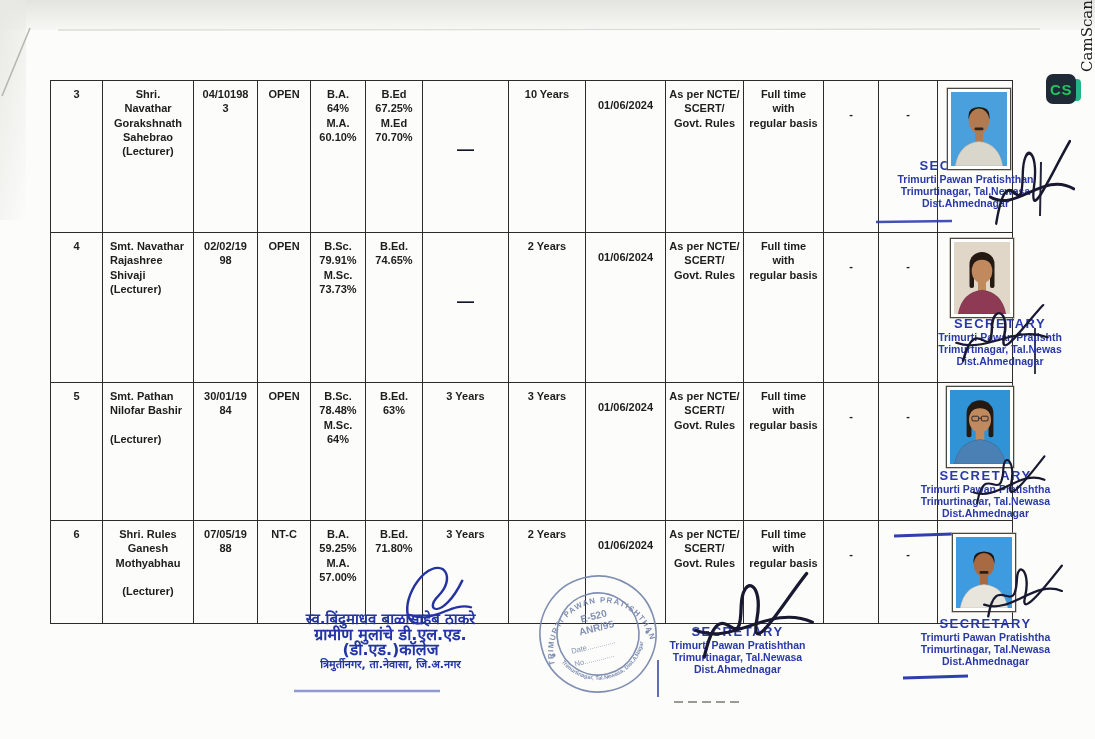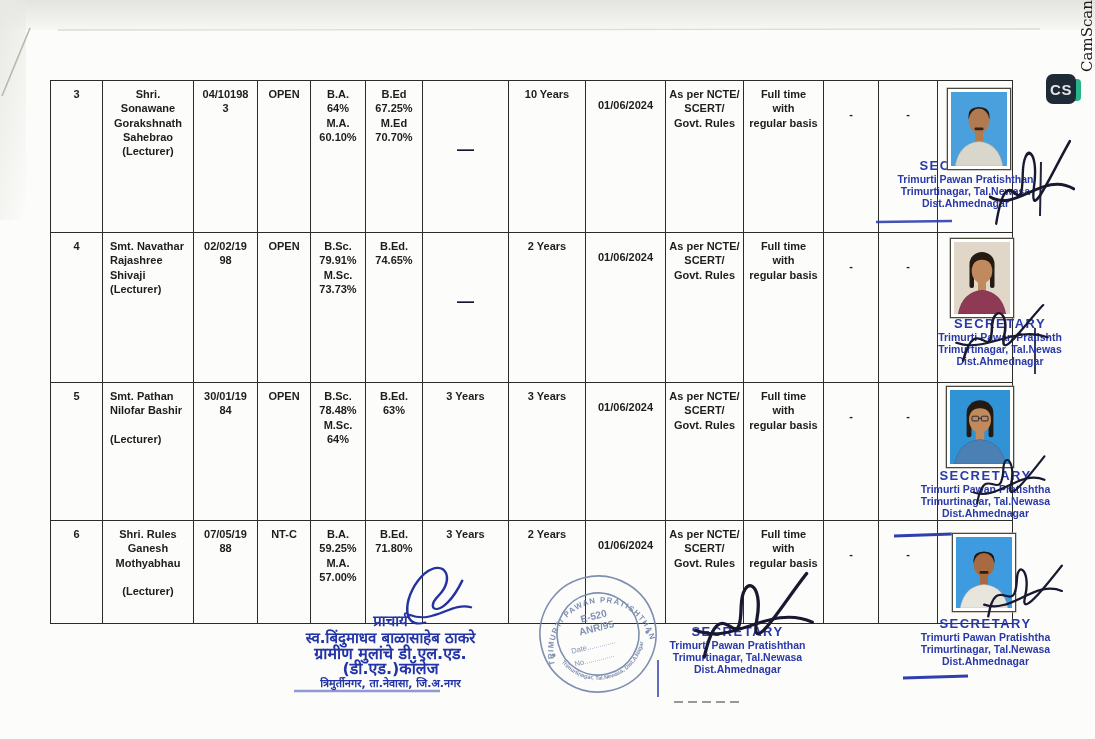--- a/index.html
+++ b/index.html
@@ -51,21 +51,21 @@
   .sig{position:absolute;z-index:5;}
 
   
   .wm-text{position:absolute;left:1078px;top:72px;width:160px;
     transform:rotate(-90deg);transform-origin:0 0;
     font-family:"DejaVu Serif",serif;font-size:15px;color:#1c1c1c;z-index:6;}
   .wm-logo{position:absolute;left:1046px;top:74px;width:30px;height:30px;z-index:6;}
   .wm-logo .accent{position:absolute;right:-5px;bottom:3px;width:12px;height:22px;
     border-radius:4px;background:#25b488;}
   .wm-logo .box{position:absolute;inset:0;border-radius:7px;background:#1e2a36;
-    color:#e5e5e5;font-weight:bold;font-size:15px;display:flex;
+    color:#22c55e;font-weight:bold;font-size:15px;display:flex;
     align-items:center;justify-content:center;letter-spacing:.5px;}
 
   .artifacts{position:absolute;inset:0;z-index:2;pointer-events:none;}
 </style>
 </head>
 <body>
 
 <div class="paper"></div>
 <div class="top-shade"></div>
 <div class="left-shade"></div>
@@ -97,21 +97,21 @@
       <col style="width: 78px;">
       <col style="width: 80px;">
       <col style="width: 55px;">
       <col style="width: 59px;">
       <col style="width: 75px;">
     </colgroup>
   <tbody>
       <tr style="height: 152px;">
         <td>3</td>
         <td>Shri.
-Sonawane
+Navathar
 Gorakshnath
 Sahebrao
 (Lecturer)</td>
         <td>04/10198
 3</td>
         <td>OPEN</td>
         <td>B.A.
 64%
 M.A.
 60.10%</td>
@@ -335,21 +335,20 @@
   </text>
   <circle cx="-48" cy="10" r="1.7" fill="#7586ac"></circle>
   <circle cx="48" cy="10" r="1.7" fill="#7586ac"></circle>
   <text y="-15" text-anchor="middle" font-size="10" font-weight="bold" fill="#7586ac">E-520</text>
   <text y="-3" text-anchor="middle" font-size="10" font-weight="bold" fill="#7586ac">ANR/95</text>
   <text x="-30" y="13" font-size="7.5" fill="#7586ac">Date..............</text>
   <text x="-30" y="26" font-size="7.5" fill="#7586ac">No...............</text>
 </svg>
 
 <div class="principal-stamp">
-  <span class="p0">प्राचार्य</span>
   <span class="p1">स्व.बिंदुमाधव बाळासाहेब ठाकरे</span>
   <span class="p2">ग्रामीण मुलांचे डी.एल.एड.(डी.एड.)कॉलेज</span>
   <span class="p3">त्रिमुर्तीनगर, ता.नेवासा, जि.अ.नगर</span>
 </div>
 
 <div class="sec-stamp" style="left:645px;top:624px;width:185px;">
   <span class="l0">SECRETARY</span>
   <span class="ln">Trimurti Pawan Pratishthan</span>
   <span class="ln">Trimurtinagar, Tal.Newasa</span>
   <span class="ln">Dist.Ahmednagar</span>

